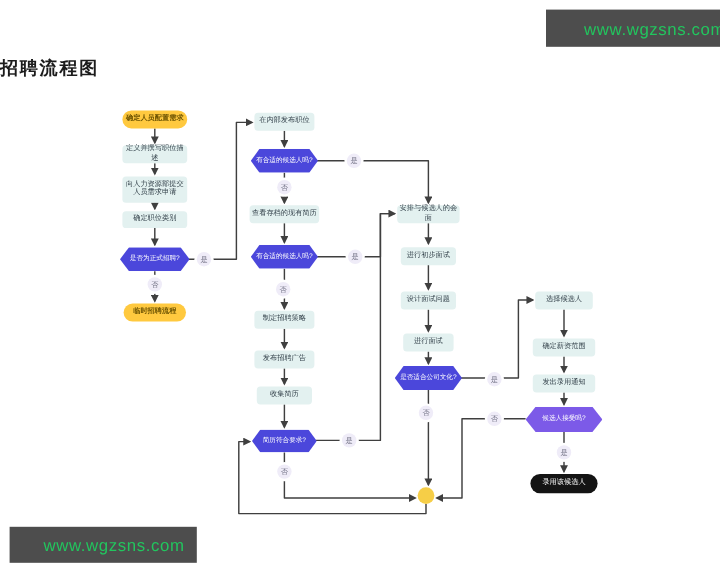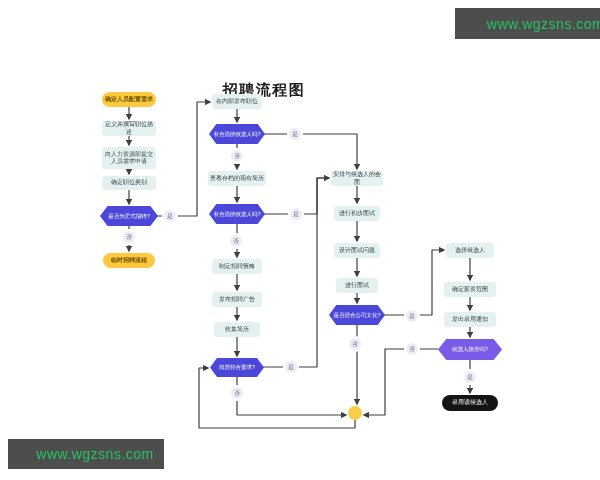--- a/index.html
+++ b/index.html
@@ -3,22 +3,22 @@
 <meta charset="utf-8">
 <style>
   html,body{margin:0;padding:0;}
   body{
     width:600px;height:480px;position:relative;background:#ffffff;
     font-family:"Liberation Sans","DejaVu Sans",sans-serif;overflow:hidden;
   }
   #stage{position:absolute;inset:0;}
   svg.edges{position:absolute;left:0;top:0;z-index:1;}
   .page-title{
-    position:absolute;top:48px;left:0;width:528px;text-align:center;
-    font-size:15px;font-weight:700;color:#1c1c1c;letter-spacing:1.5px;z-index:2;margin-top:33px;
+    position:absolute;top:48px;left:0;width:528px;text-align:left;
+    font-size:15px;font-weight:700;color:#1c1c1c;letter-spacing:1.5px;z-index:2;
   }
   .watermark{
     position:absolute;background:#4d4d4d;color:#22c55e;font-weight:400;
     display:flex;align-items:center;justify-content:center;font-size:14px;
     z-index:6;letter-spacing:.5px;padding-left:18px;
   }
   .wm-tr{left:455px;top:8px;width:145px;height:31px;}
   .wm-bl{left:8px;top:439px;width:138px;height:30px;}
   .node{
     position:absolute;display:flex;align-items:center;justify-content:center;

